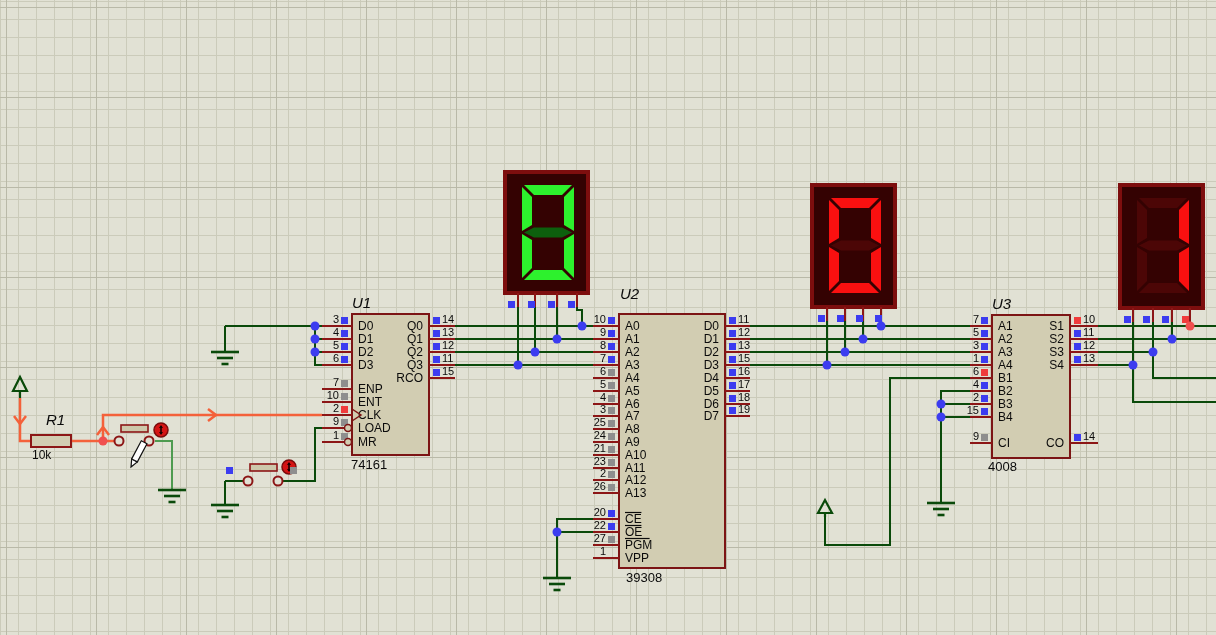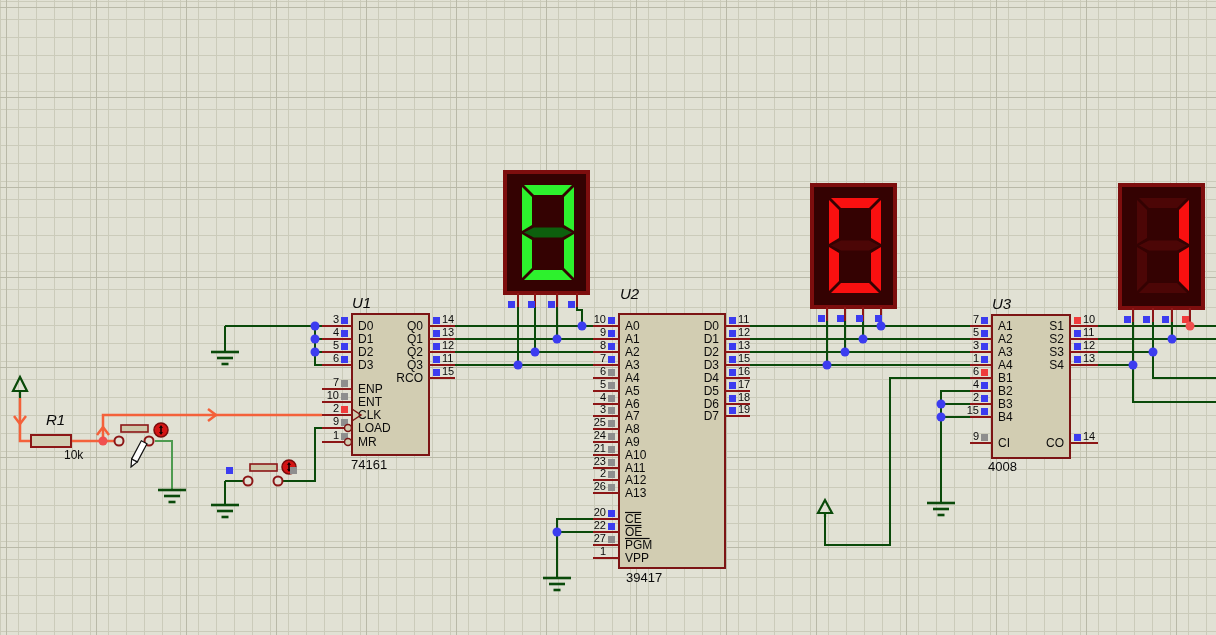--- a/index.html
+++ b/index.html
@@ -12,21 +12,21 @@
       linear-gradient(#cbcbba 1px, transparent 1px),
       linear-gradient(90deg,#cbcbba 1px, transparent 1px);
     background-size:90px 90px,90px 90px,18px 18px,18px 18px;
     background-position:6px 7px,6px 7px,0px 1px,0px 1px;
     font-family:"Liberation Sans", sans-serif;
   }
   #schematic{position:absolute;left:0;top:0;}
   .lbl{position:absolute;color:#0b0b0b;white-space:pre;line-height:1;}
   .ref{font-size:15px;font-style:italic;}
   .part{font-size:13px;}
-  .val{font-size:12px;margin-left:32px;}
+  .val{font-size:12px;}
   text{fill:#0b0b0b;}
 </style>
 </head>
 <body>
 
 <div id="canvas">
   <svg id="schematic" width="1216" height="635">
       <polyline points="455,326 593,326" fill="none" stroke="#0a4a0a" stroke-width="2"></polyline>
       <polyline points="455,339 593,339" fill="none" stroke="#0a4a0a" stroke-width="2"></polyline>
       <polyline points="455,352 593,352" fill="none" stroke="#0a4a0a" stroke-width="2"></polyline>
@@ -403,18 +403,18 @@
       <g transform="translate(131,467) rotate(28)">
         <polygon points="0,0 1.4,-3 -1.4,-3" fill="#111"></polygon>
         <polygon points="0,0 3.2,-7.5 -3.2,-7.5" fill="#fff" stroke="#111" stroke-width="1.2"></polygon>
         <rect x="-3.2" y="-28" width="6.4" height="20.5" fill="#fff" stroke="#111" stroke-width="1.2"></rect>
       </g>
     </svg>
 
   <div class="lbl ref" style="left:352px;top:295px">U1</div>
   <div class="lbl part" style="left:351px;top:458px">74161</div>
   <div class="lbl ref" style="left:620px;top:286px">U2</div>
-  <div class="lbl part" style="left:626px;top:571px">39417</div>
+  <div class="lbl part" style="left:626px;top:571px">39308</div>
   <div class="lbl ref" style="left:992px;top:296px">U3</div>
   <div class="lbl part" style="left:988px;top:460px">4008</div>
   <div class="lbl ref" style="left:46px;top:412px">R1</div>
   <div class="lbl val" style="left:32px;top:449px">10k</div>
 </div>
 
 </body></html>

